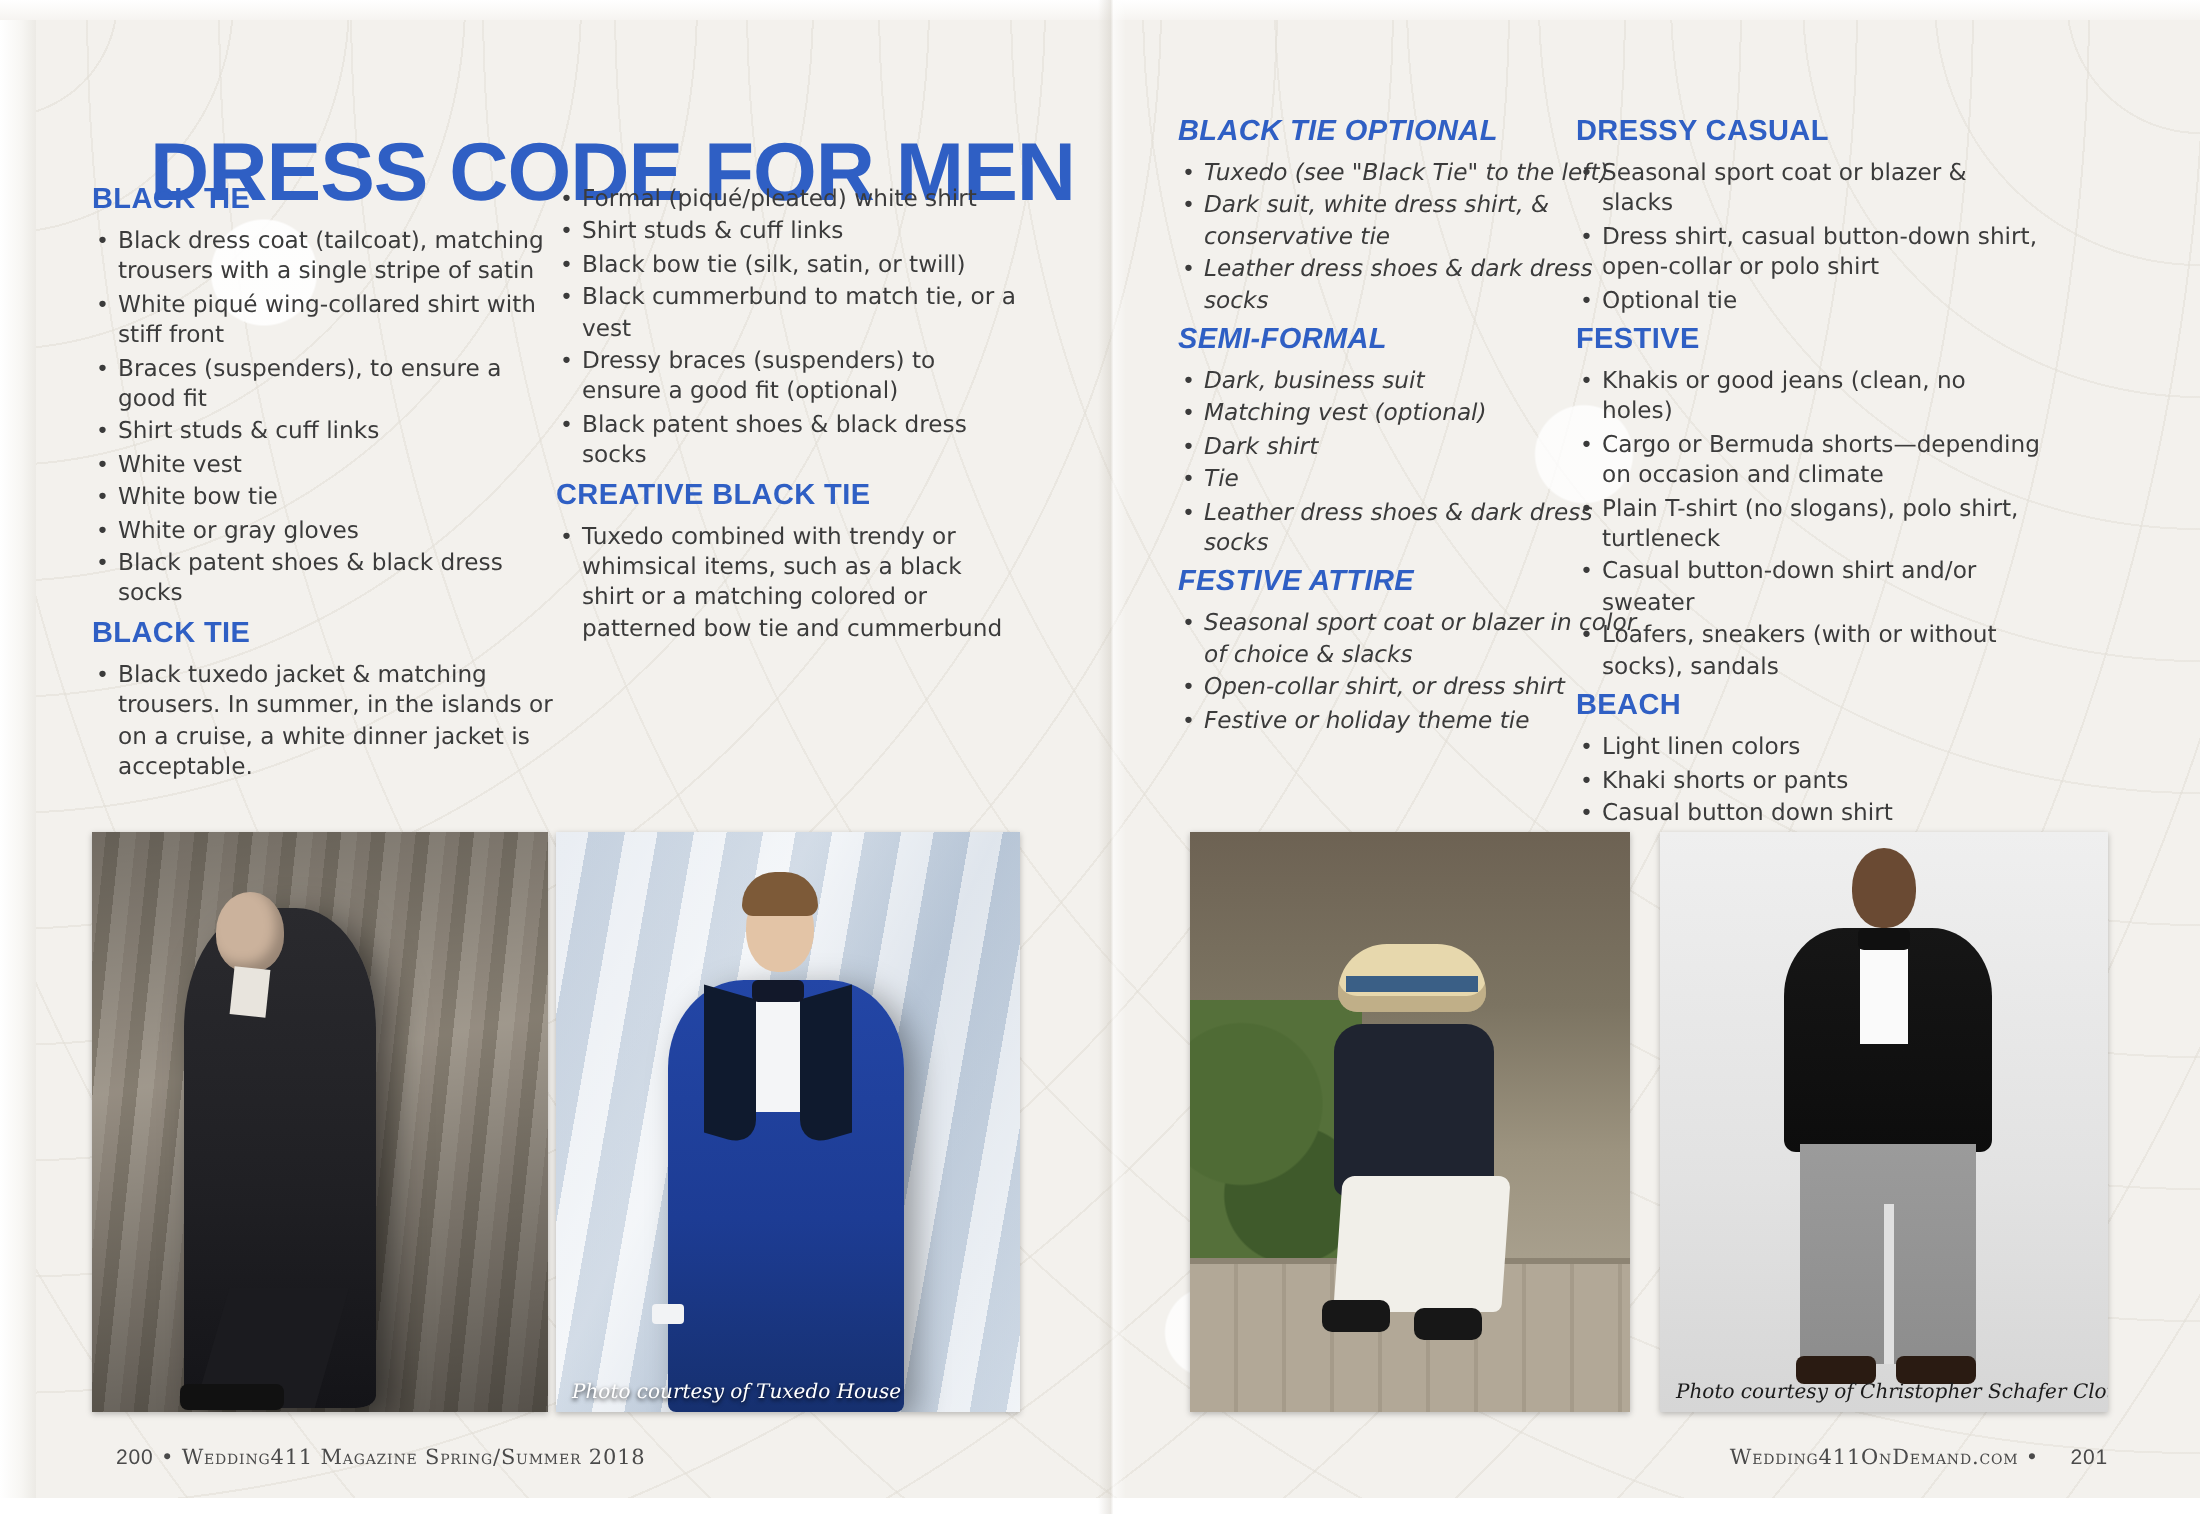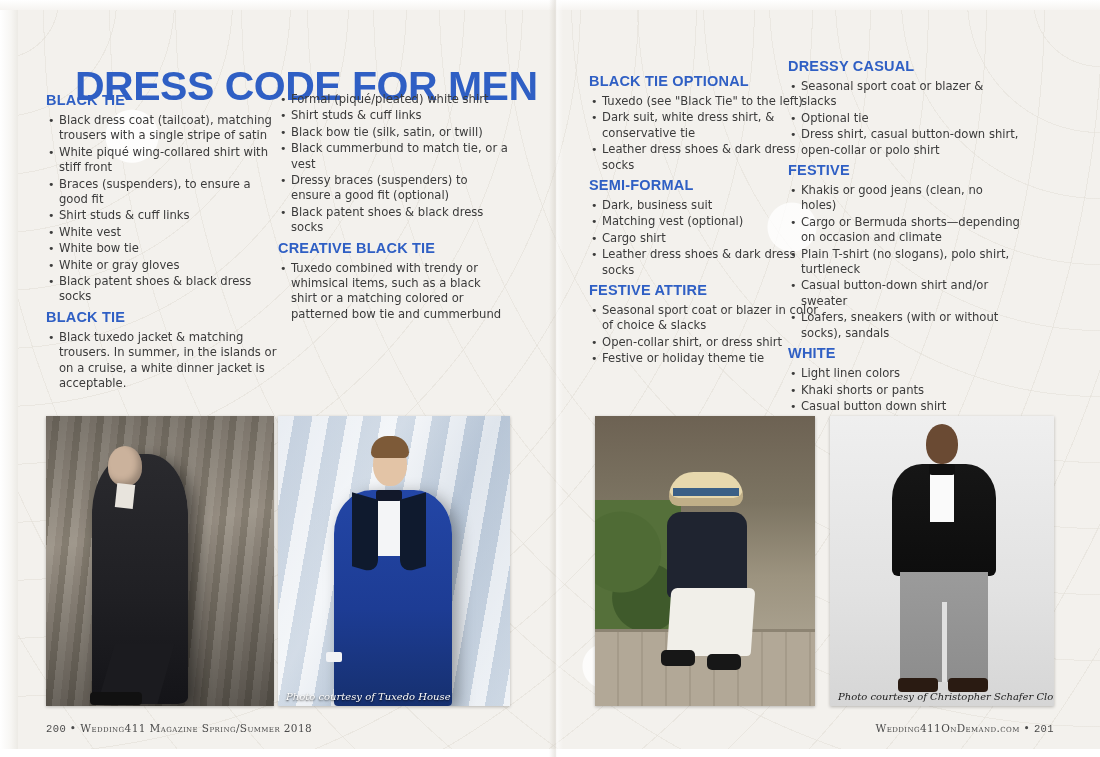--- a/index.html
+++ b/index.html
@@ -74,21 +74,21 @@
     color: #2f5fc4;
     white-space: nowrap;
   }
 
   .col {
     position: absolute;
     font-family: "DejaVu Sans", sans-serif;
   }
   .col-1 { left: 46px; top: 92px; width: 232px; }
   .col-2 { left: 278px; top: 92px; width: 232px; }
-  .col-3 { left: 589px; top: 73px; width: 232px; }
+  .col-3 { left: 589px; top: 58px; width: 232px; font-style: italic; }
   .col-4 { left: 788px; top: 58px; width: 232px; }
 
   .heading {
     font-family: "Liberation Sans", sans-serif;
     font-weight: bold;
     font-size: 14.5px;
     color: #2f5fc4;
     letter-spacing: 0.2px;
     margin: 0 0 5px 0;
   }
@@ -309,21 +309,22 @@
     bottom: 22px;
     font-family: "DejaVu Serif", serif;
     font-size: 10.5px;
     color: #4a4a4a;
     letter-spacing: 0.4px;
     white-space: nowrap;
   }
   .footer-left { left: 46px; }
   .footer-right { right: 46px; }
   .footer .pg {
-    font-family: Liberation Mono, monospace;
+    font-family: Liberation Sans, sans-serif;
+    margin-left: 12px;
   }
   .sc { font-variant: small-caps; }
 </style>
 </head>
 <body>
 
 <div class="spread">
   <div class="paper-texture"></div>
   <div class="edge-left"></div>
   <div class="edge-top"></div>
@@ -369,47 +370,48 @@
     <div class="heading">BLACK TIE OPTIONAL</div>
     <ul class="bullets">
       <li>Tuxedo (see "Black Tie" to the left)</li>
       <li>Dark suit, white dress shirt, &amp; conservative tie</li>
       <li>Leather dress shoes &amp; dark dress socks</li>
     </ul>
     <div class="heading spaced">SEMI-FORMAL</div>
     <ul class="bullets">
       <li>Dark, business suit</li>
       <li>Matching vest (optional)</li>
-      <li>Cargo shirt</li>
+      <li>Dark shirt</li>
+      <li>Tie</li>
       <li>Leather dress shoes &amp; dark dress socks</li>
     </ul>
     <div class="heading spaced">FESTIVE ATTIRE</div>
     <ul class="bullets">
       <li>Seasonal sport coat or blazer in color of choice &amp; slacks</li>
       <li>Open-collar shirt, or dress shirt</li>
       <li>Festive or holiday theme tie</li>
     </ul>
   </div>
 
   <div class="col col-4">
     <div class="heading">DRESSY CASUAL</div>
     <ul class="bullets">
       <li>Seasonal sport coat or blazer &amp; slacks</li>
+      <li>Dress shirt, casual button-down shirt, open-collar or polo shirt</li>
       <li>Optional tie</li>
-      <li>Dress shirt, casual button-down shirt, open-collar or polo shirt</li>
     </ul>
     <div class="heading spaced">FESTIVE</div>
     <ul class="bullets">
       <li>Khakis or good jeans (clean, no holes)</li>
       <li>Cargo or Bermuda shorts—depending on occasion and climate</li>
       <li>Plain T-shirt (no slogans), polo shirt, turtleneck</li>
       <li>Casual button-down shirt and/or sweater</li>
       <li>Loafers, sneakers (with or without socks), sandals</li>
     </ul>
-    <div class="heading spaced">WHITE</div>
+    <div class="heading spaced">BEACH</div>
     <ul class="bullets">
       <li>Light linen colors</li>
       <li>Khaki shorts or pants</li>
       <li>Casual button down shirt</li>
     </ul>
   </div>
 
   <div class="photo" id="photo1">
     <div class="fig"></div>
     <div class="head"></div>

